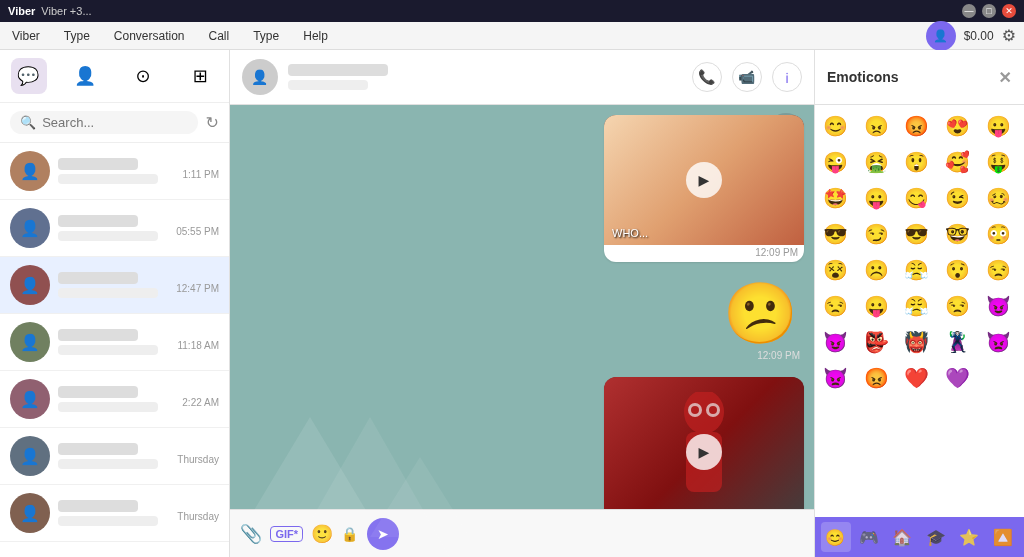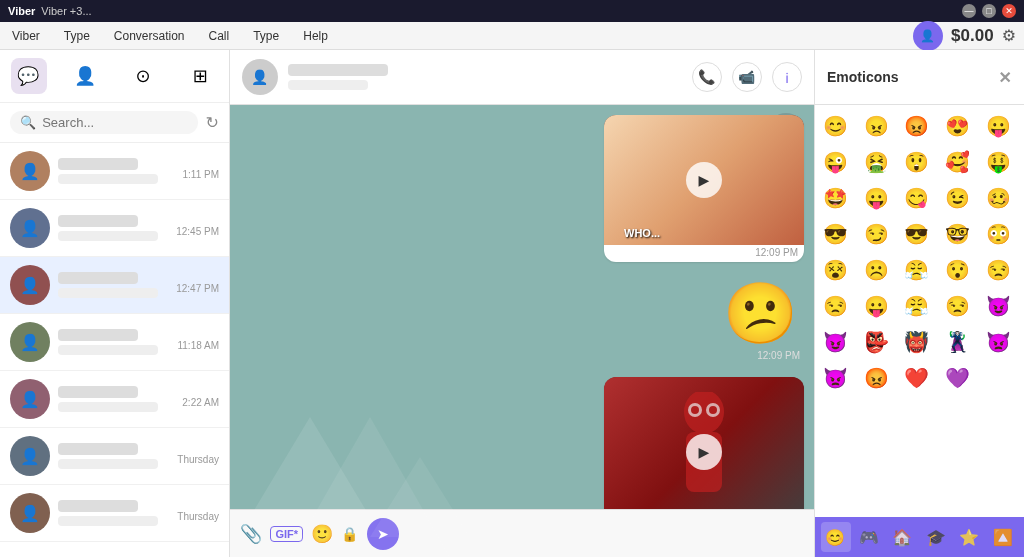--- a/index.html
+++ b/index.html
@@ -263,24 +263,24 @@
       justify-content: center;
       font-size: 14px;
       color: #333;
       position: absolute;
       z-index: 2;
     }
     .msg-time { font-size: 10px; color: #999; text-align: right; padding: 2px 6px 4px; }
     .who-text {
       position: absolute;
       bottom: 6px;
-      left: 20px;
+      left: 8px;
       color: #fff;
       font-size: 11px;
-      font-weight: bold;
+      font-weight: normal;
       text-shadow: 1px 1px 2px #000;
     }
 
     
     .large-emoji {
       font-size: 60px;
       line-height: 1;
       display: block;
       text-align: center;
       padding: 6px;
@@ -406,21 +406,21 @@
       width: 30px;
       height: 30px;
       border-radius: 50%;
       background: #7b68ee;
       display: flex;
       align-items: center;
       justify-content: center;
       color: #fff;
       font-size: 12px;
     }
-    .account-balance { font-size: 17px; color: #333; font-weight: 700; }
+    .account-balance { font-size: 12px; color: #333; font-weight: 400; }
     .settings-btn { font-size: 16px; color: #555; cursor: pointer; }
 
     
     ::-webkit-scrollbar { width: 4px; }
     ::-webkit-scrollbar-thumb { background: #ccc; border-radius: 4px; }
 
     
     .chat-bg {
       background: #8ab5b0;
       position: relative;
@@ -530,21 +530,21 @@
       </div>
 
       <div class="chat-item">
         <div class="avatar">
           <div class="avatar-inner" style="background:#607090;">👤</div>
         </div>
         <div class="chat-info">
           <div class="chat-name"></div>
           <div class="chat-preview"></div>
         </div>
-        <span class="chat-time">12:45 PM</span>
+        <span class="chat-time">05:55 PM</span>
       </div>
 
       <div class="chat-item active">
         <div class="avatar">
           <div class="avatar-inner" style="background:#905050;">👤</div>
         </div>
         <div class="chat-info">
           <div class="chat-name"></div>
           <div class="chat-preview"></div>
         </div>

